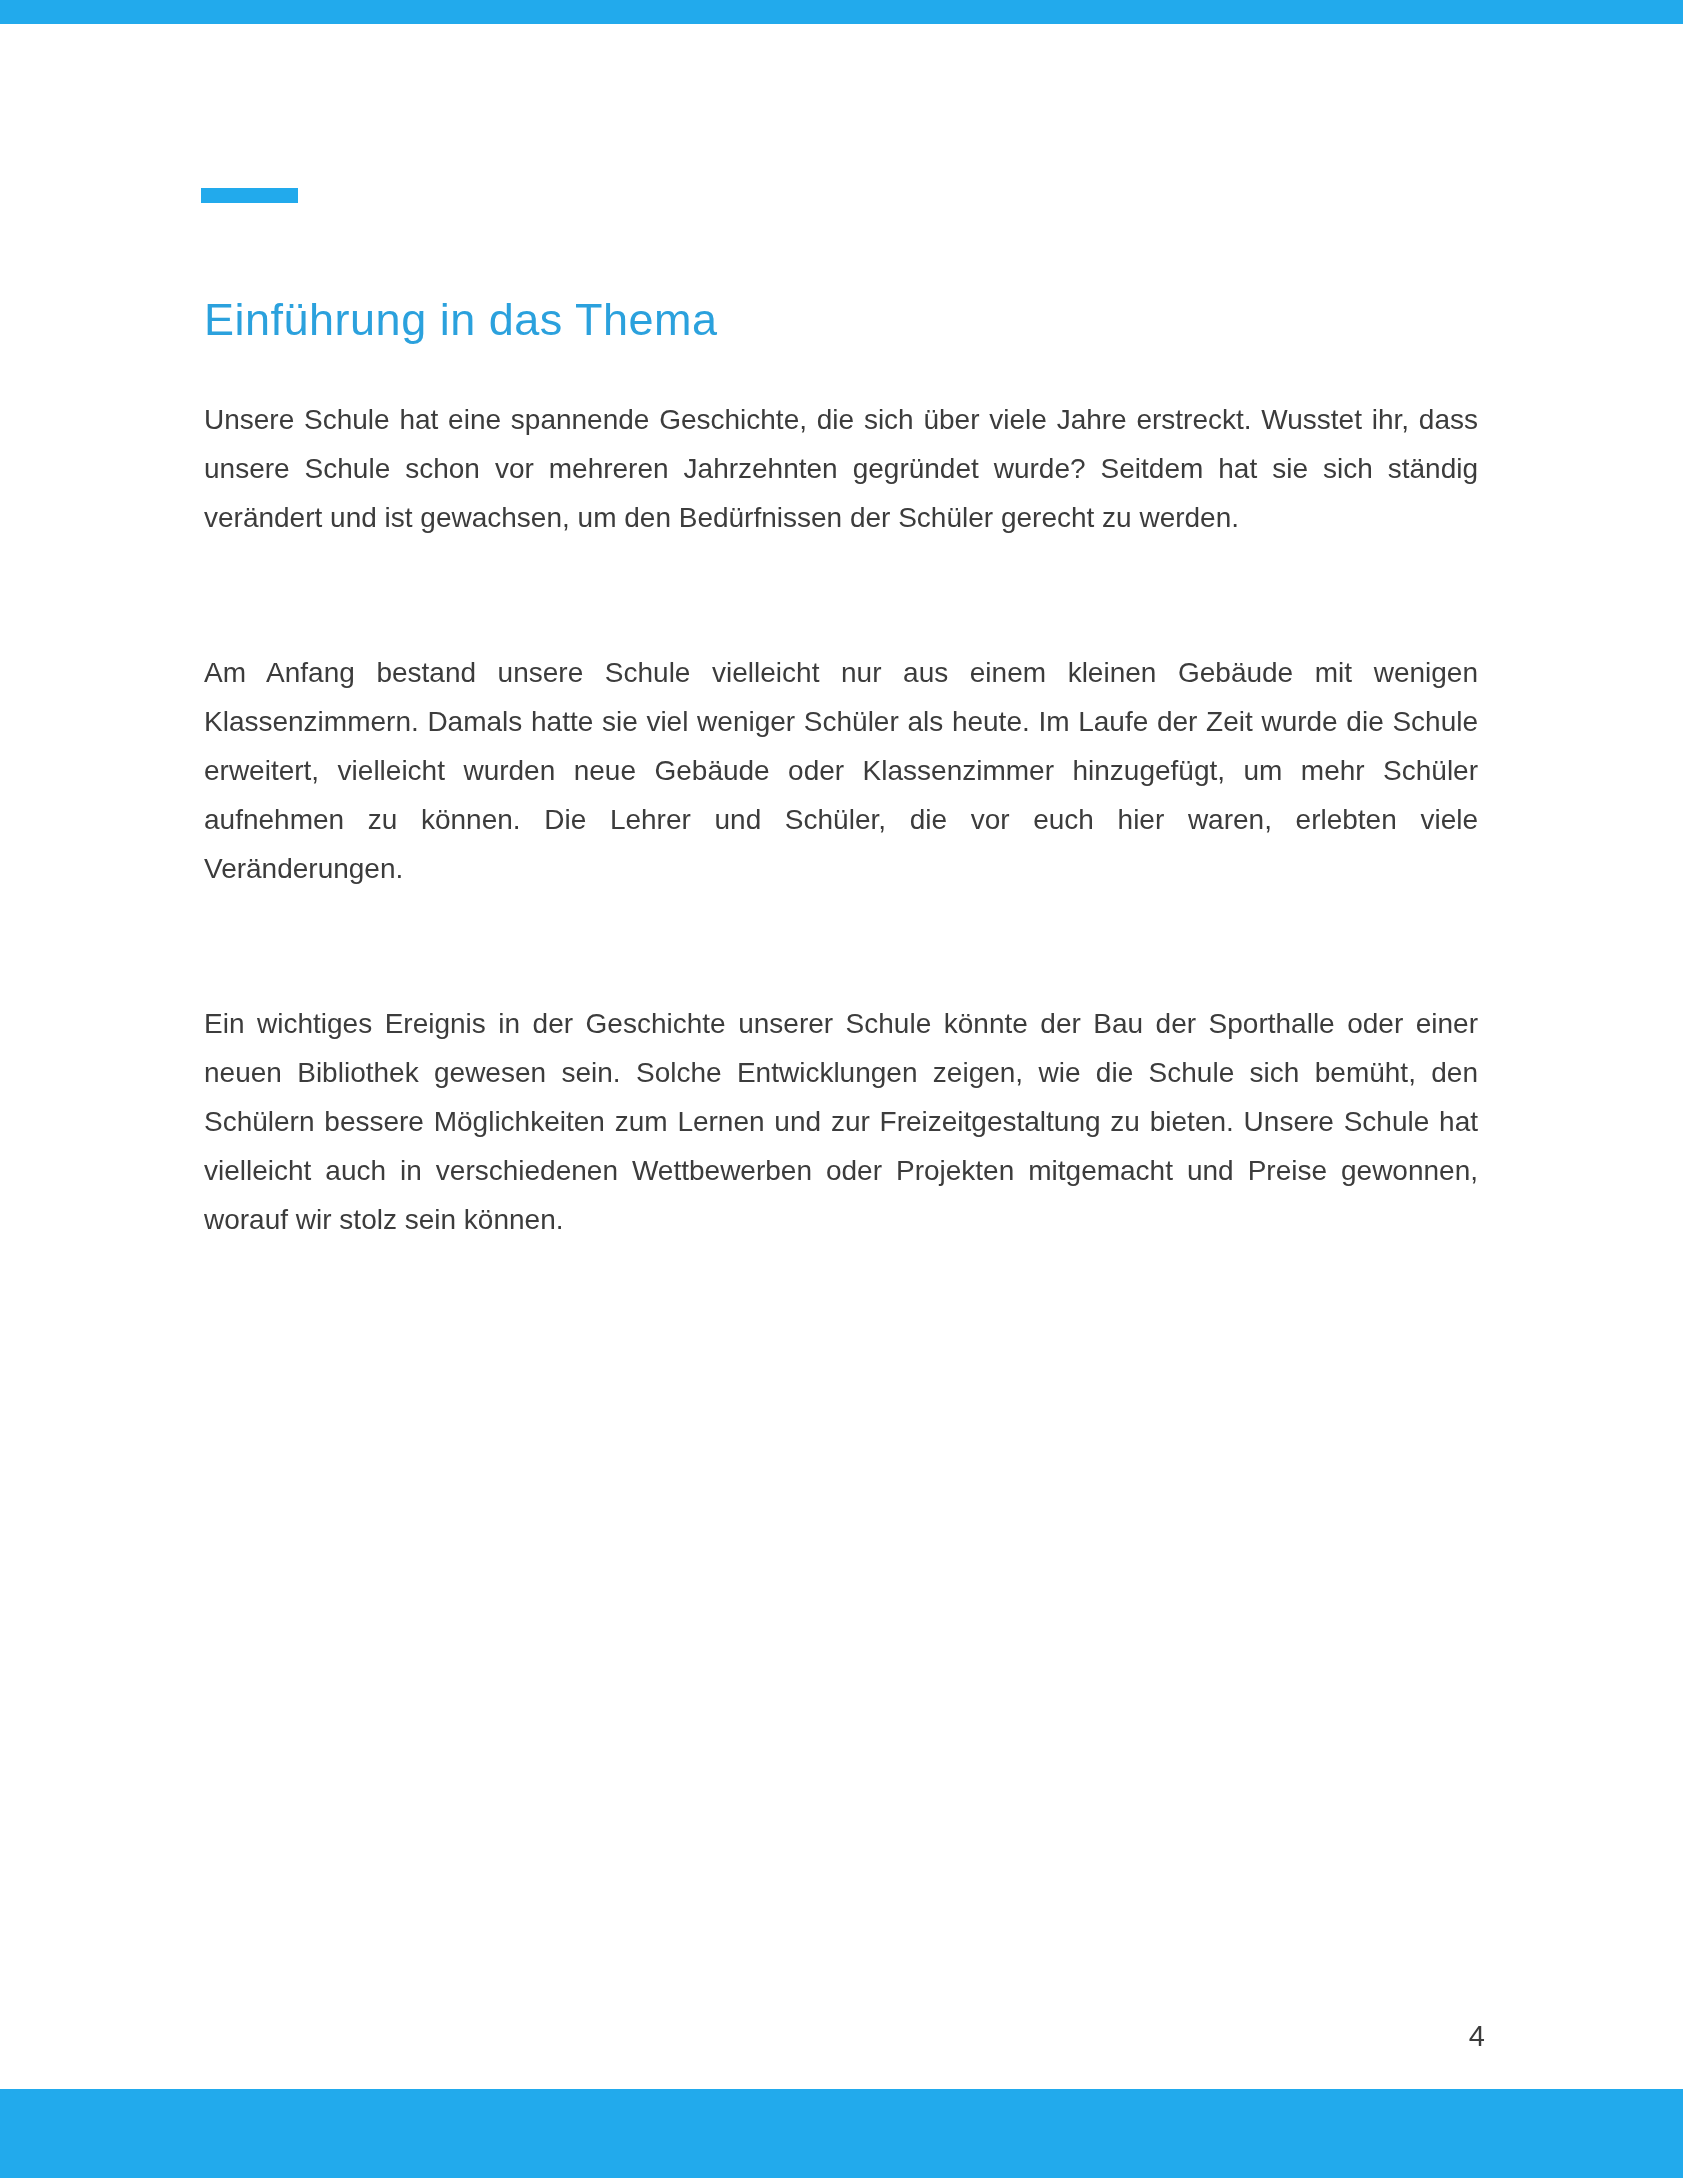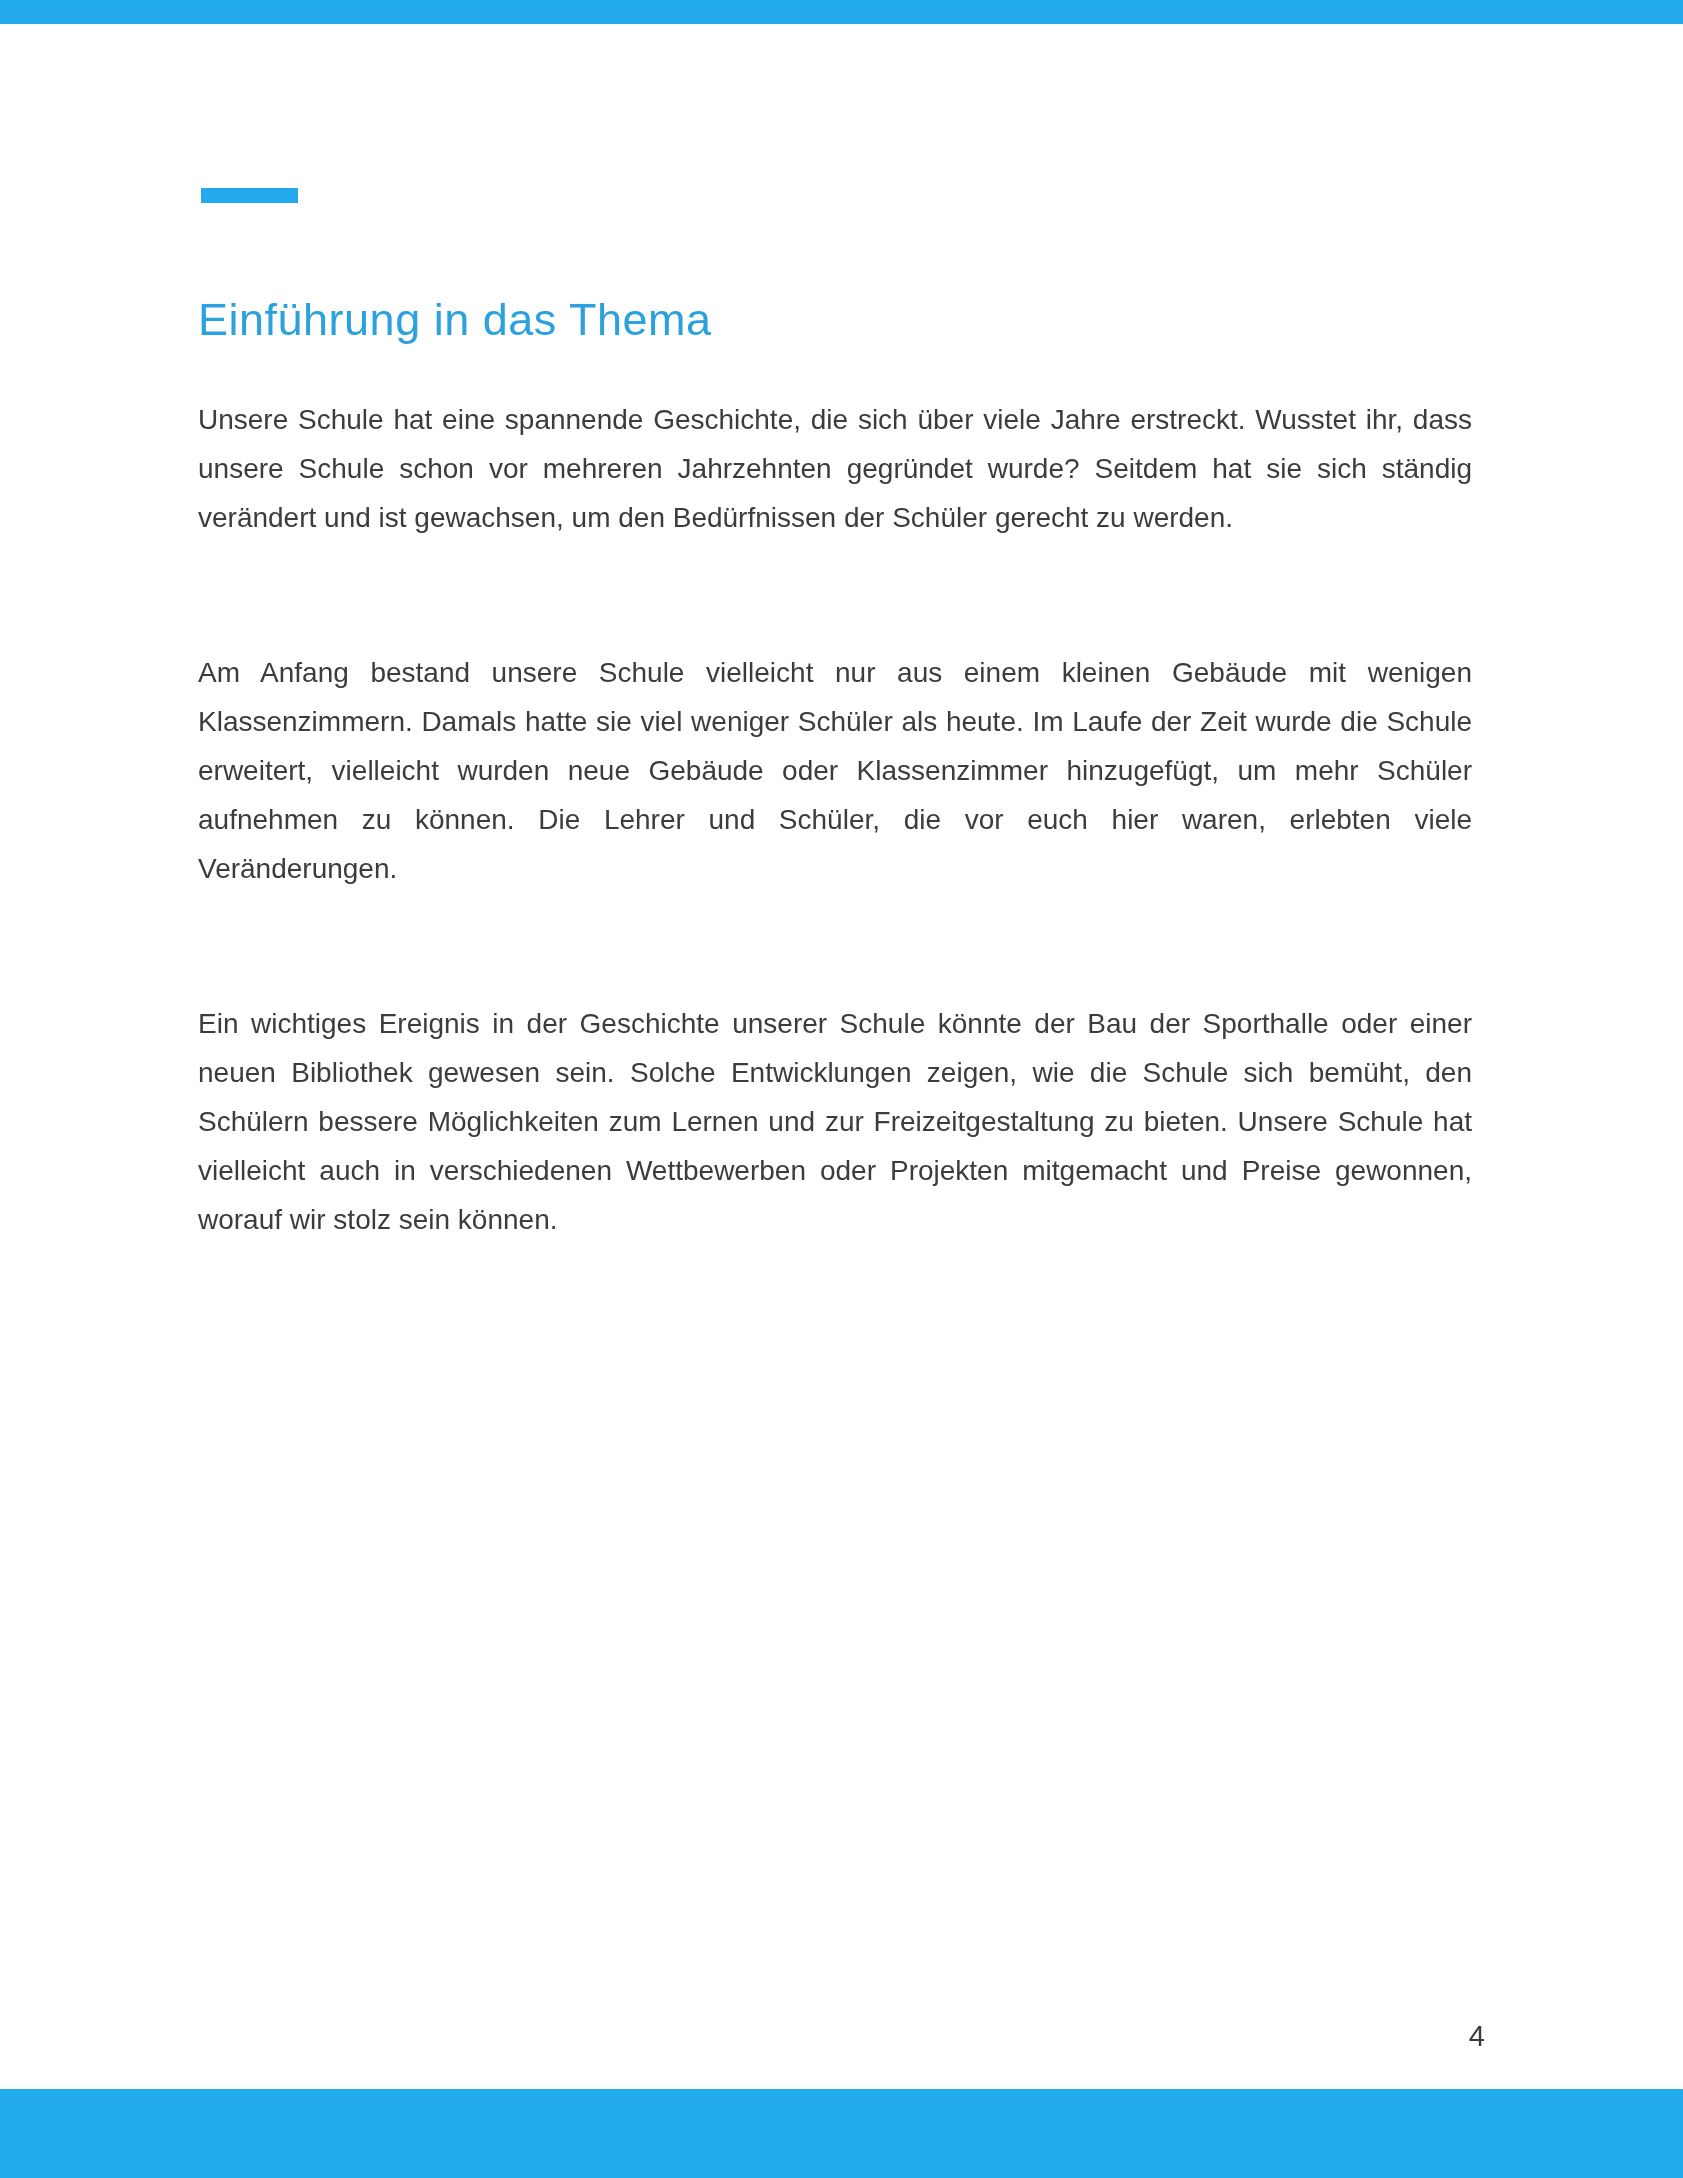--- a/index.html
+++ b/index.html
@@ -37,21 +37,21 @@
     background: var(--bar-blue);
   }
   .accent-rect {
     position: absolute;
     left: 201px; top: 188px;
     width: 97px; height: 15px;
     background: var(--bar-blue);
   }
   .content {
     position: absolute;
-    left: 198px; top: 297px;
+    left: 204px; top: 297px;
     width: 1287px;
   }
   .content h1 {
     margin: 0 0 53px 0;
     font-size: 45px;
     line-height: 45px;
     font-weight: 400;
     color: var(--heading-blue);
     letter-spacing: 0.5px;
   }

